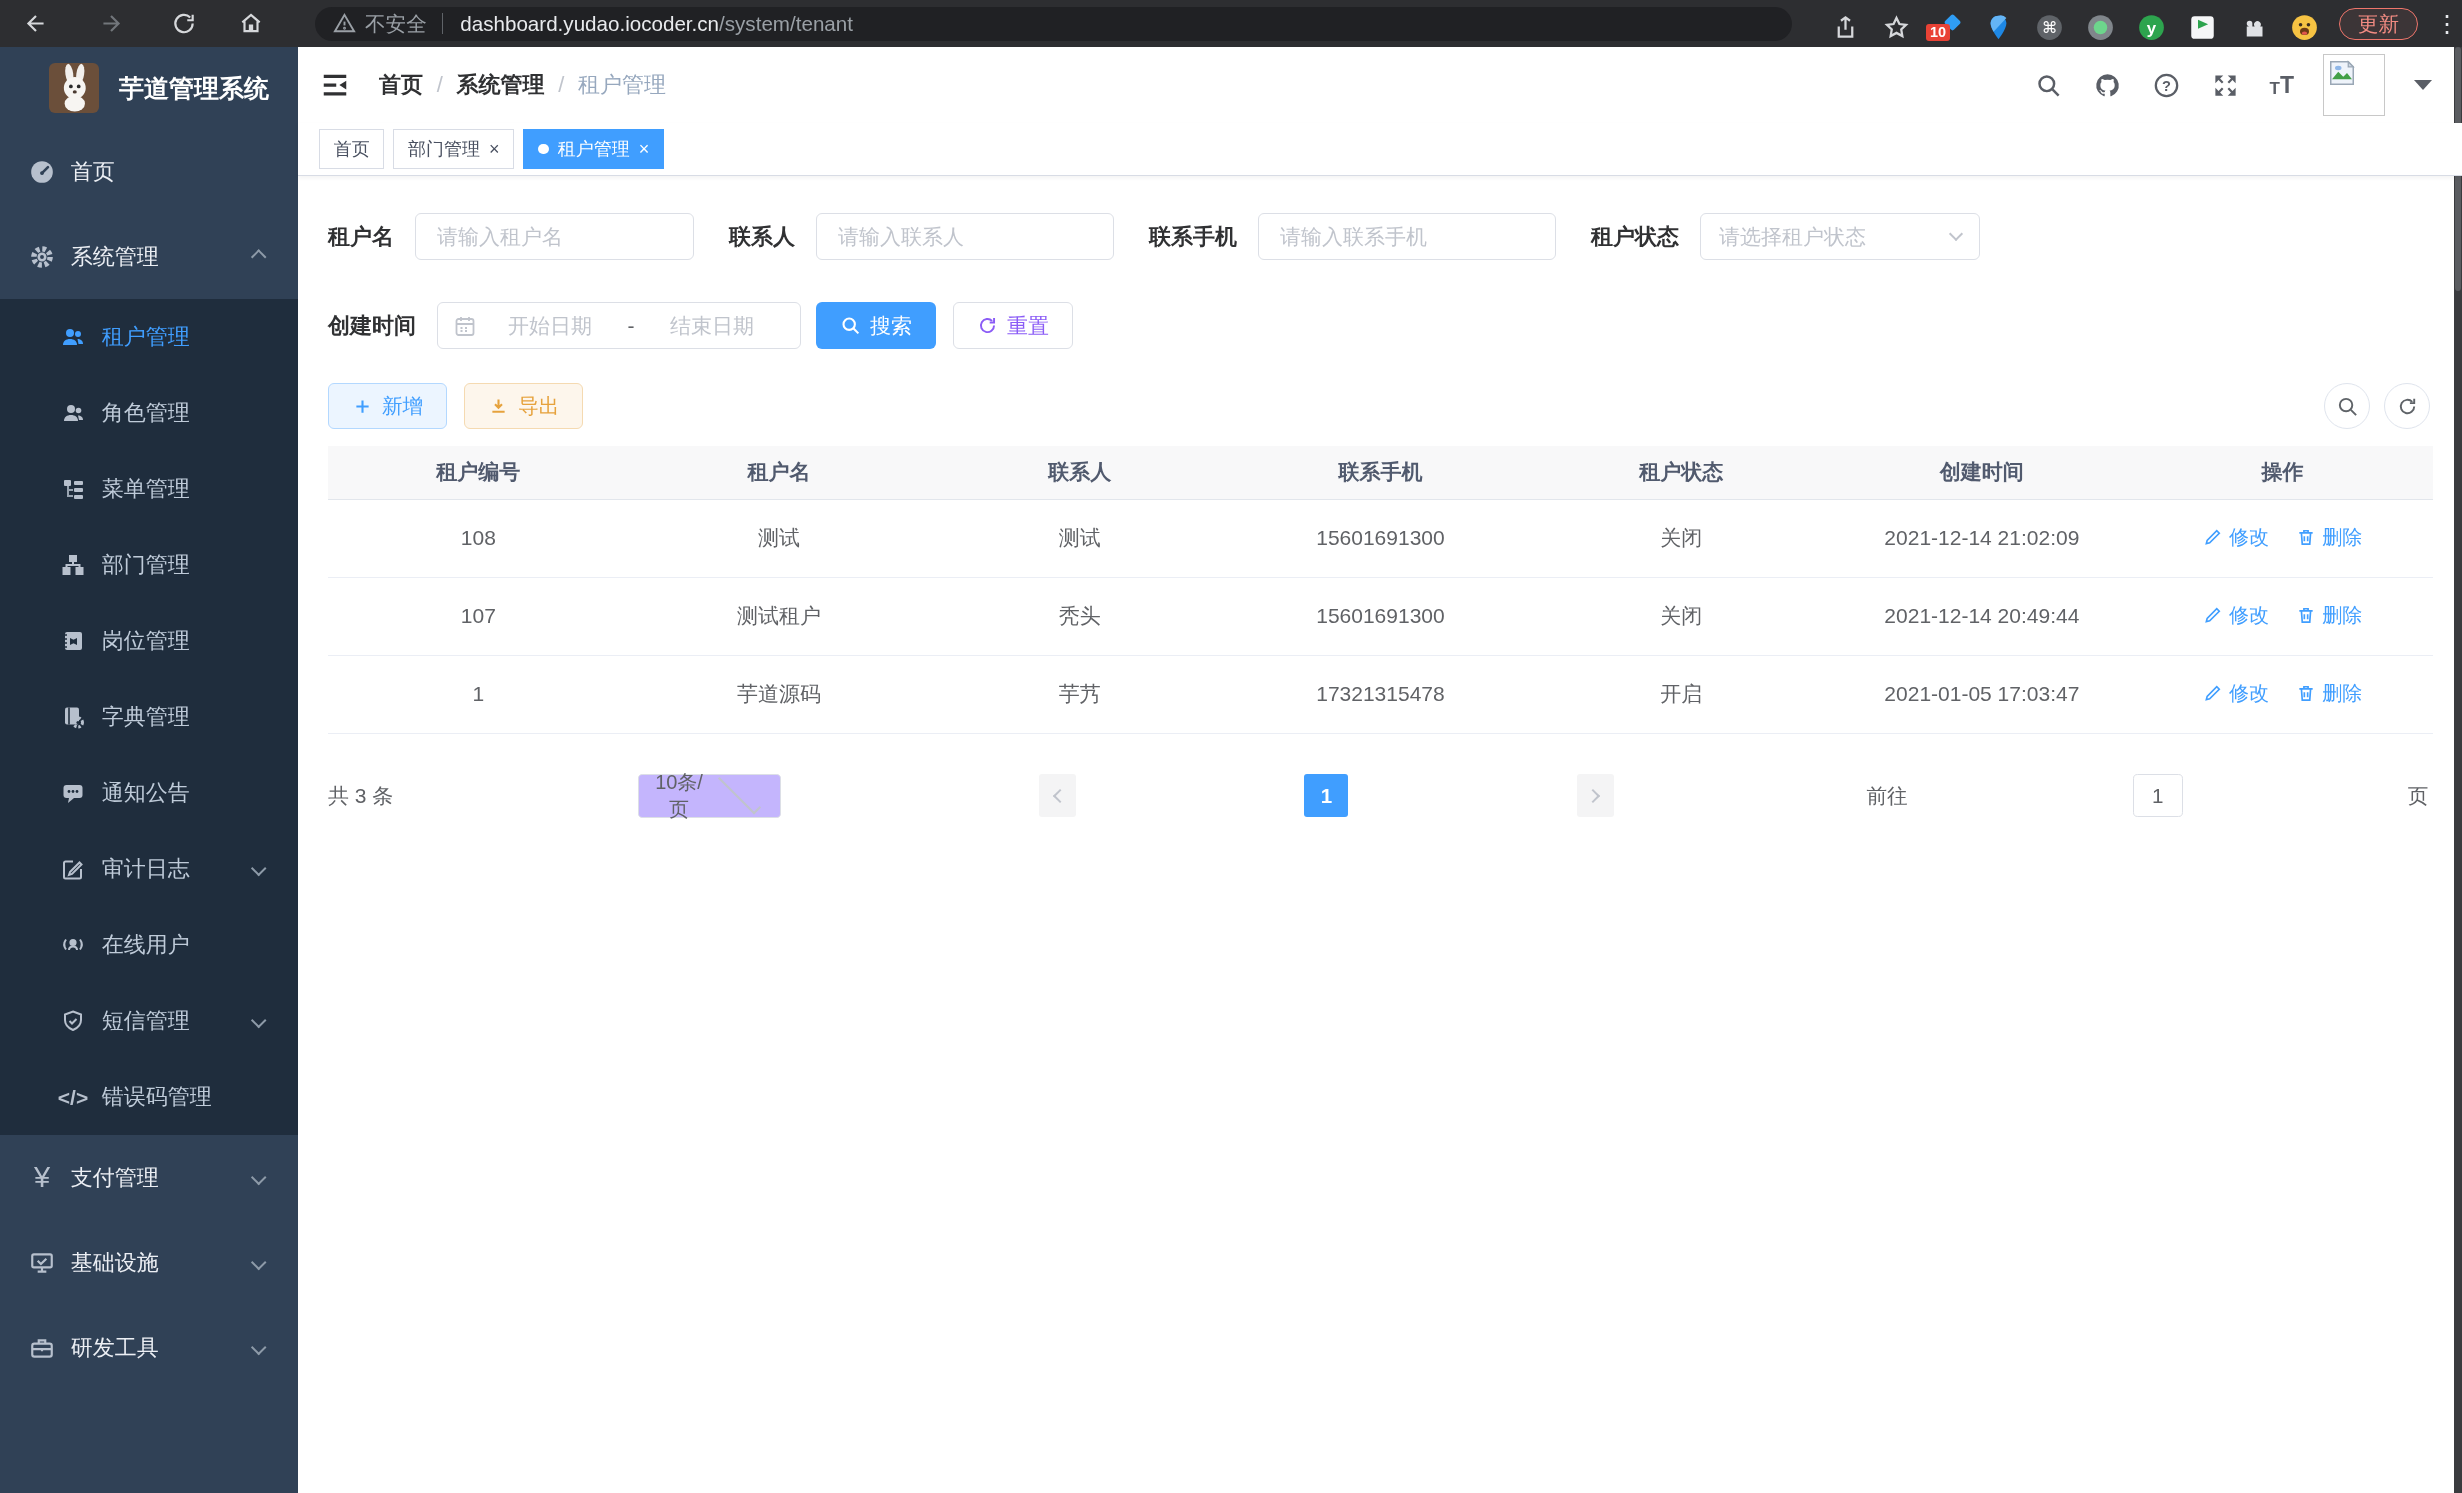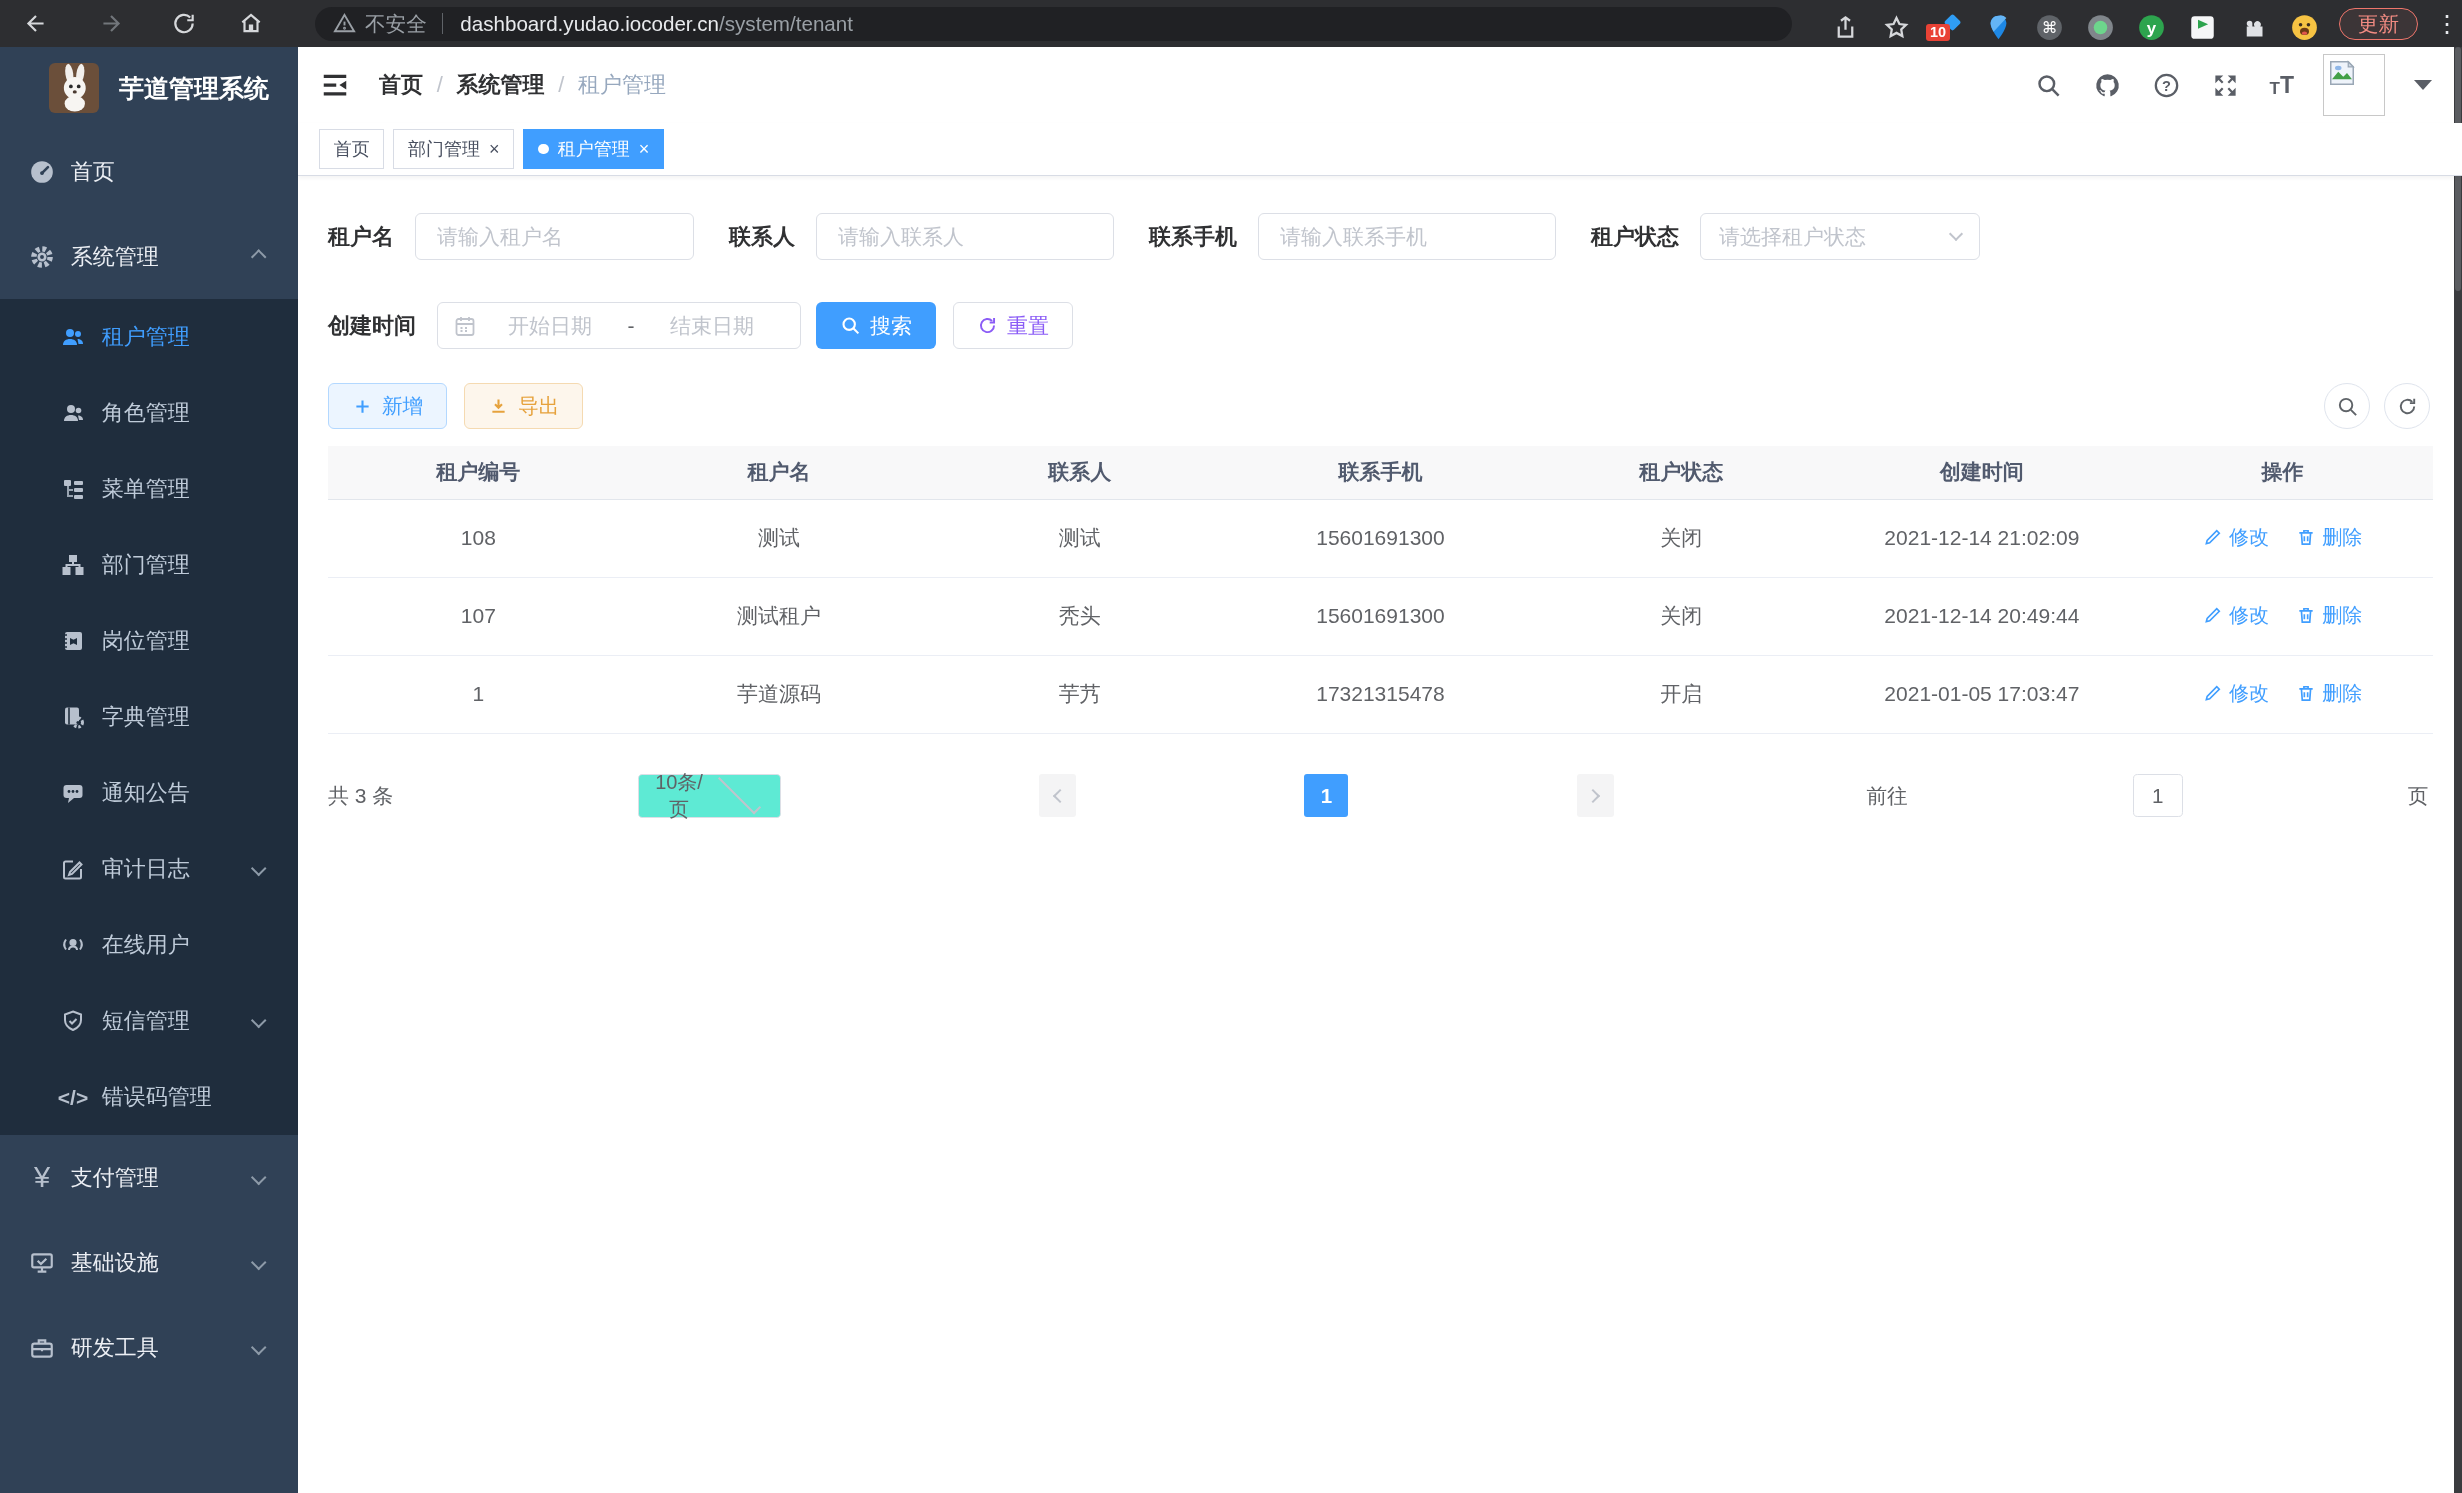--- a/index.html
+++ b/index.html
@@ -128,21 +128,21 @@
   tbody td { height:78px; font-size:21px; color:#606266; text-align:center; border-bottom:1.5px solid #ebeef5;
     white-space:nowrap; overflow:hidden; }
   .op-link { color:#409eff; font-size:20px; display:inline-flex; align-items:center; gap:6px;
     margin:0 10.7px; cursor:pointer; }
   .op-link svg { width:20px; height:20px; }
 
   
   .pagination { margin-top:40px; display:flex; align-items:center; justify-content:space-between; padding-right:4.6px; }
   .pg-total { font-size:21px; color:#606266; margin-right:32px; }
   .pg-size { width:143px; height:44px; border:1.5px solid #dcdfe6; border-radius:4.6px; display:flex;
-    align-items:center; padding:0 15px; cursor:pointer; margin-right:37px; background:#5eead4; }
+    align-items:center; padding:0 15px; cursor:pointer; margin-right:37px; background:#c4b5fd; }
   .pg-size span { flex:1; text-align:center; font-size:20px; color:#606266; }
   .pg-arrow { width:37px; height:43px; background:#f4f4f5; border-radius:3px; display:flex; align-items:center;
     justify-content:center; margin:0 7.6px; cursor:pointer; }
   .pa { width:10px; height:10px; border-color:#c0c4cc; }
   .pa.left { border-left:2.3px solid #c0c4cc; border-bottom:2.3px solid #c0c4cc; transform:rotate(45deg); margin-left:4.6px; }
   .pa.right { border-right:2.3px solid #c0c4cc; border-top:2.3px solid #c0c4cc; transform:rotate(45deg); margin-right:4.6px; }
   .pg-cur { min-width:44px; height:43px; background:#409eff; color:#fff; font-size:20.6px; font-weight:bold;
     border-radius:3px; display:flex; align-items:center; justify-content:center; margin:0 7.6px; cursor:pointer; }
   .pg-goto { font-size:20.6px; color:#606266; margin-left:32px; }
   .pg-input { width:50px; height:43px; border:1.5px solid #dcdfe6; border-radius:4.6px; text-align:center;

